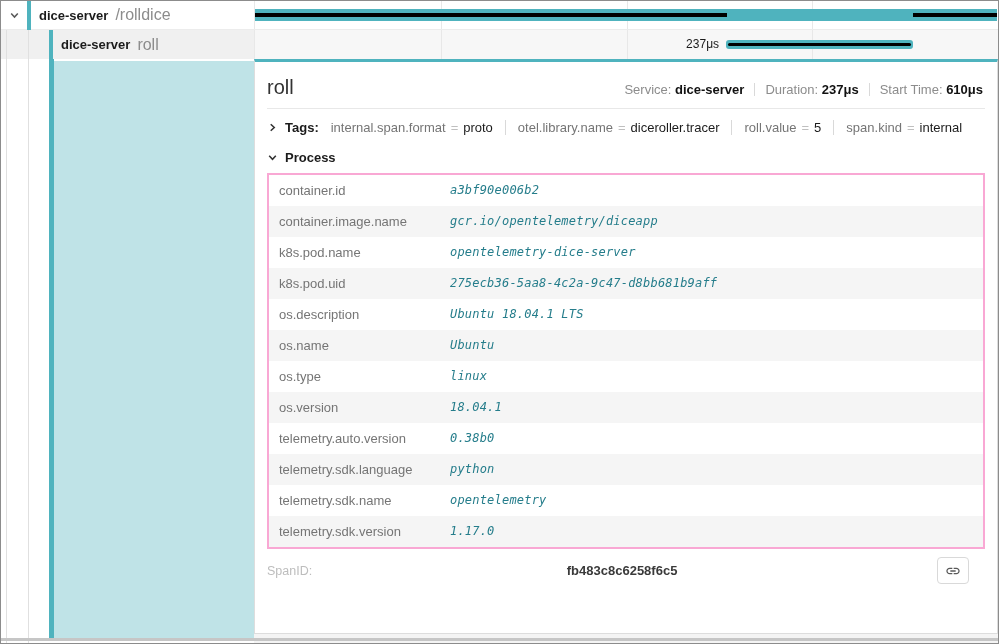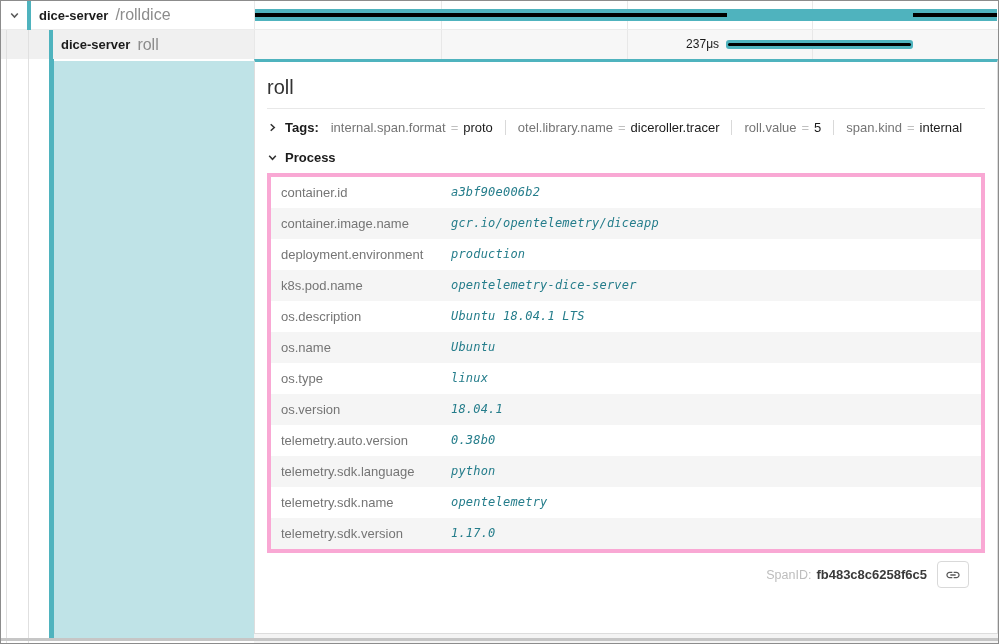--- a/index.html
+++ b/index.html
@@ -52,26 +52,26 @@
   .divider { height:1px; background:#e8e8e8; margin:9px 12px 0 12px; }
   .tags-row { display:flex; align-items:center; padding:11px 12px 5px 12px; font-size:13px; cursor:pointer; }
   .section-label { font-weight:700; color:#1b1b1b; margin-left:7px; }
   .tag-item { display:flex; align-items:center; margin-left:12px; white-space:nowrap; }
   .tag-item:first-of-type { margin-left:14px; }
   .tag-key { color:#757575; }
   .tag-eq { color:#bfbfbf; margin:0 5px; }
   .tag-val { color:#1b1b1b; }
   .tag-sep { width:1px; height:15px; background:#d9d9d9; margin-left:12px; flex:none; }
   .process-row { display:flex; align-items:center; padding:10px 12px 8px 12px; font-size:13px; cursor:pointer; }
-  .kv-table { margin:0 12px; width:calc(100% - 24px); border:4px solid #f9a8d4; border-collapse:collapse; font-size:13px; }
+  .kv-table { margin:0 12px; width:calc(100% - 24px); border:2px solid #f9a8d4; border-collapse:collapse; font-size:13px; }
   .kv-table tr:nth-child(even) { background:#f5f5f5; }
   .kv-table td { padding:8px 10px; vertical-align:top; }
   td.k { color:#757575; width:172px; }
   td.v { font-family:"DejaVu Sans Mono", monospace; font-size:12px; color:#257d8b; letter-spacing:0.2px;font-style:italic; }
-  .card-footer { display:flex; justify-content:flex-end; align-items:center; padding:8px 28px 8px 12px; }
+  .card-footer { display:flex; justify-content:space-between; align-items:center; padding:8px 28px 8px 12px; }
   .spanid-label { font-size:12.5px; color:#bdbdbd; }
   .spanid-value { font-size:13px; color:#3a3a3a; font-weight:600; margin-left:5px; }
   .link-btn { margin-left:10px; width:32px; height:27px; border:1px solid #d9d9d9; border-radius:4px;
     background:#fff; display:flex; align-items:center; justify-content:center; cursor:pointer; }
   .bottom-strip { position:absolute; left:0; right:0; bottom:2px; height:3px; background:#c6c6c6; z-index:6; }
   .chev { display:block; }
 </style>
 </head>
 <body>
 
@@ -124,20 +124,26 @@
       <span class="guide g2"></span>
       <span class="accent-bar"></span>
       <span class="teal-fill"></span>
     </div>
 
     <div class="detail-right">
       <div class="detail-card">
 
         <div class="card-header">
           <span class="span-title">roll</span>
+          <span class="overview">
+            <span>Service:</span>
+            <b>dice-server</b><span class="ov-sep"></span><span>Duration:</span>
+            <b>237μs</b><span class="ov-sep"></span><span>Start Time:</span>
+            <b>610μs</b>
+          </span>
         </div>
 
         <div class="divider"></div>
 
         <div class="tags-row">
           <span style="display:flex;">
             <svg class="chev" width="11" height="11" viewBox="0 0 10 10">
                 <polyline points="3.4,2 6.6,5 3.4,8" fill="none" stroke="#333" stroke-width="1.4"></polyline>
               </svg>
           </span>
@@ -180,26 +186,26 @@
           <tbody>
               <tr>
                 <td class="k">container.id</td>
                 <td class="v">a3bf90e006b2</td>
               </tr>
           <tr>
                 <td class="k">container.image.name</td>
                 <td class="v">gcr.io/opentelemetry/diceapp</td>
               </tr>
           <tr>
-                <td class="k">deployment.environment</td>
-                <td class="v">production</td>
-              </tr>
-          <tr>
                 <td class="k">k8s.pod.name</td>
                 <td class="v">opentelemetry-dice-server</td>
+              </tr>
+          <tr>
+                <td class="k">k8s.pod.uid</td>
+                <td class="v">275ecb36-5aa8-4c2a-9c47-d8bb681b9aff</td>
               </tr>
           <tr>
                 <td class="k">os.description</td>
                 <td class="v">Ubuntu 18.04.1 LTS</td>
               </tr>
           <tr>
                 <td class="k">os.name</td>
                 <td class="v">Ubuntu</td>
               </tr>
           <tr>

